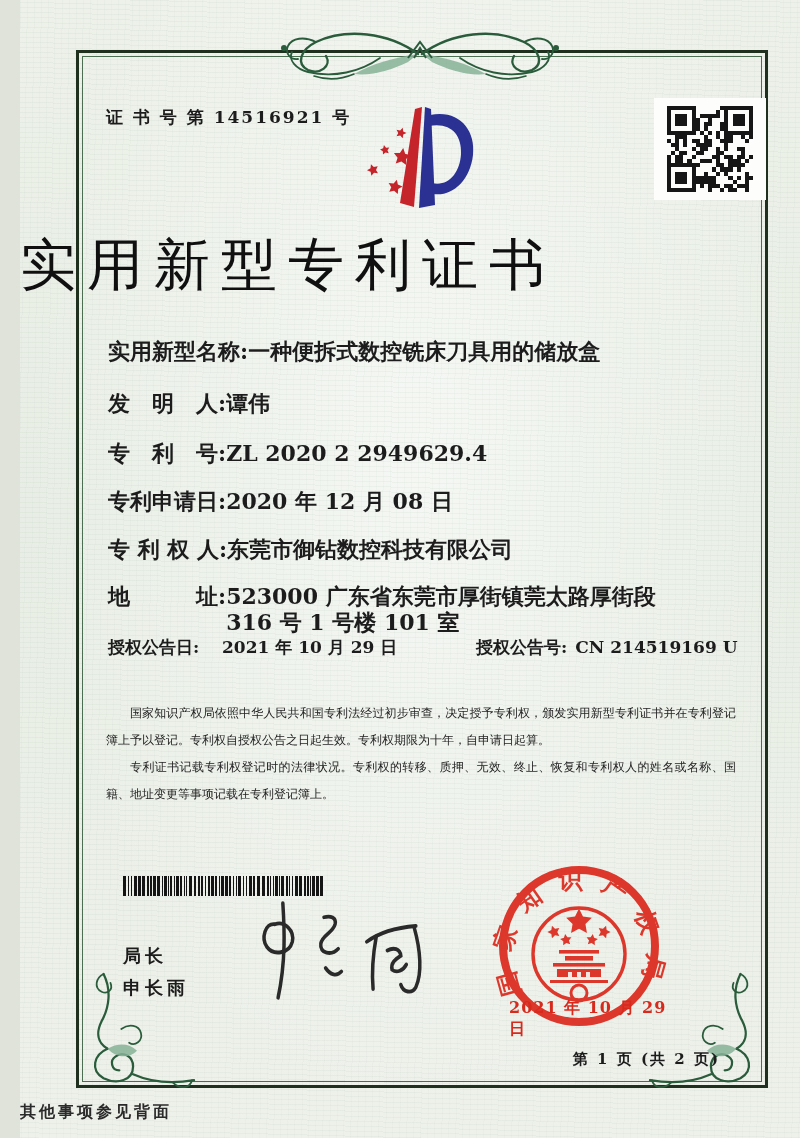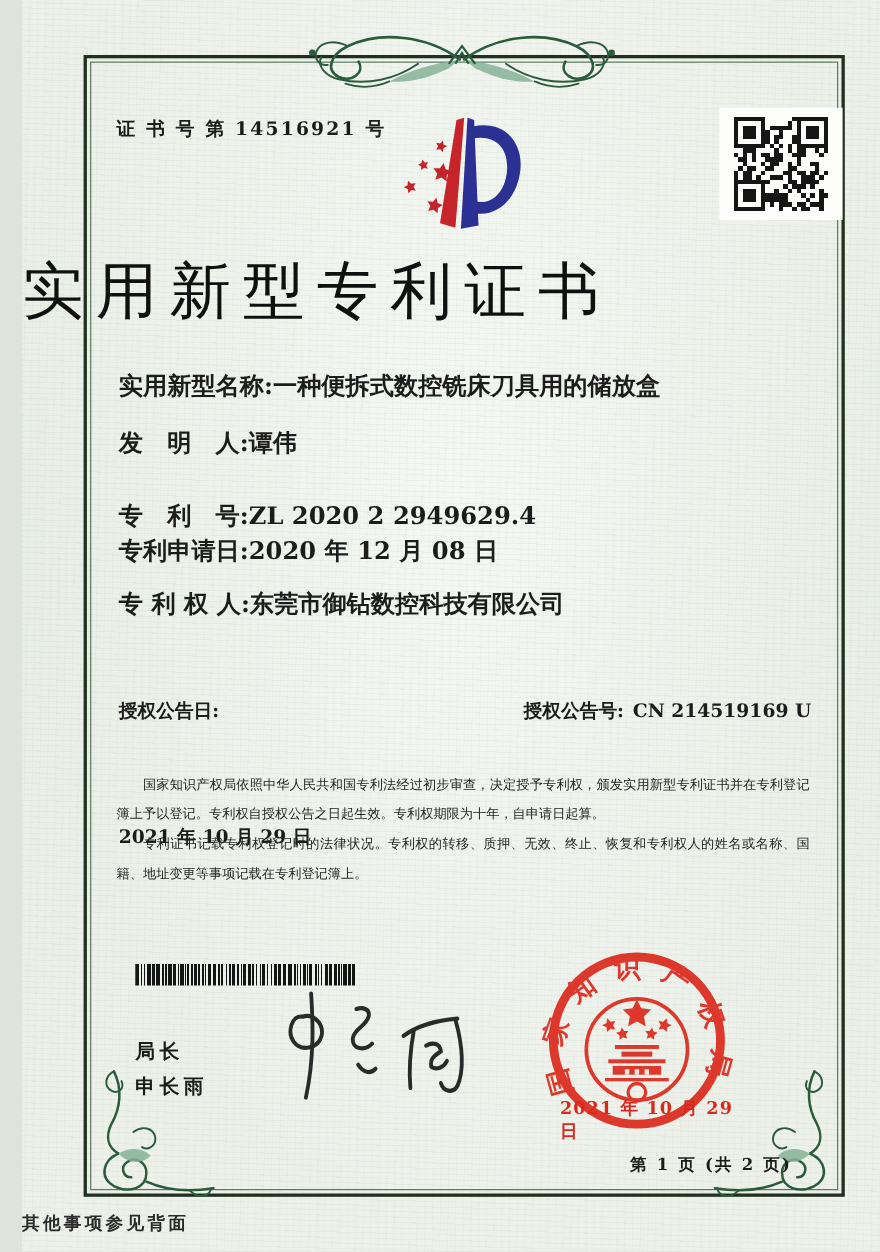--- a/index.html
+++ b/index.html
@@ -26,21 +26,21 @@
   .frame::after{
     content:"";position:absolute;inset:3px;border:1px solid #4b6e51;
   }
   .cert-no{left:86px;top:106px;font-size:17px;font-weight:bold;letter-spacing:2px;}
   .title{left:0;right:0;top:228px;text-align:left;font-size:56px;font-weight:normal;letter-spacing:11px;color:#101010;}
   .qr-box{left:634px;top:98px;width:112px;height:102px;background:#fdfdfb;display:flex;align-items:center;justify-content:center;}
   .field-row{left:88px;width:580px;display:flex;font-size:22px;font-weight:600;line-height:26px;}
   .f-label{flex:0 0 114px;white-space:pre;}
   .f-value{flex:1;}
   .row7{left:88px;top:634px;width:640px;font-size:17px;font-weight:600;line-height:26px;}
-  .row7 .pair1{display:inline-flex;flex-direction:column;}
+  .row7 .pair1{display:inline-flex;}
   .row7 .pair2{position:absolute;left:368px;top:0;display:inline-flex;}
   .row7 .f-label2{white-space:pre;margin-right:8px;}
   .paragraphs{left:86px;top:700px;width:630px;font-size:12px;line-height:27px;text-align:justify;color:#242424;}
   .paragraphs p{margin:0;text-indent:2em;}
   .barcode{left:103px;top:876px;width:204px;height:20px;}
   .sig-role{left:103px;top:944px;font-size:18px;font-weight:600;letter-spacing:4px;}
   .sig-name{left:103px;top:976px;font-size:18px;font-weight:600;letter-spacing:4px;}
   .signature{left:228px;top:898px;}
   .seal{left:470px;top:860px;}
   .seal-date{left:489px;top:998px;width:170px;font-size:16px;font-weight:bold;color:#d8291d;letter-spacing:1px;}
@@ -353,31 +353,35 @@
   <div class="abs title">实用新型专利证书</div>
 
   <div class="abs field-row" style="top:338px">
     <span class="f-label">实用新型名称:</span>
     <span class="f-value">一种便拆式数控铣床刀具用的储放盒</span>
   </div>
   <div class="abs field-row" style="top:390px">
     <span class="f-label">发　明　人:</span>
     <span class="f-value">谭伟</span>
   </div>
-  <div class="abs field-row" style="top:456px">
+  <div class="abs field-row" style="top:440px">
     <span class="f-label">专　利　号:</span>
     <span class="f-value">ZL 2020 2 2949629.4</span>
   </div>
   <div class="abs field-row" style="top:488px">
     <span class="f-label">专利申请日:</span>
     <span class="f-value">2020 年 12 月 08 日</span>
   </div>
   <div class="abs field-row" style="top:536px">
     <span class="f-label">专 利 权 人:</span>
     <span class="f-value">东莞市御钻数控科技有限公司</span>
+  </div>
+  <div class="abs field-row" style="top:583px">
+    <span class="f-label">地　　　址:</span>
+    <span class="f-value">523000 广东省东莞市厚街镇莞太路厚街段 316 号 1 号楼 101 室</span>
   </div>
   <div class="abs row7">
     <span class="pair1">
       <span class="f-label">授权公告日:</span>
       <span>2021 年 10 月 29 日</span>
     </span>
     <span class="pair2">
       <span class="f-label2">授权公告号:</span>
       <span>CN 214519169 U</span>
     </span>

